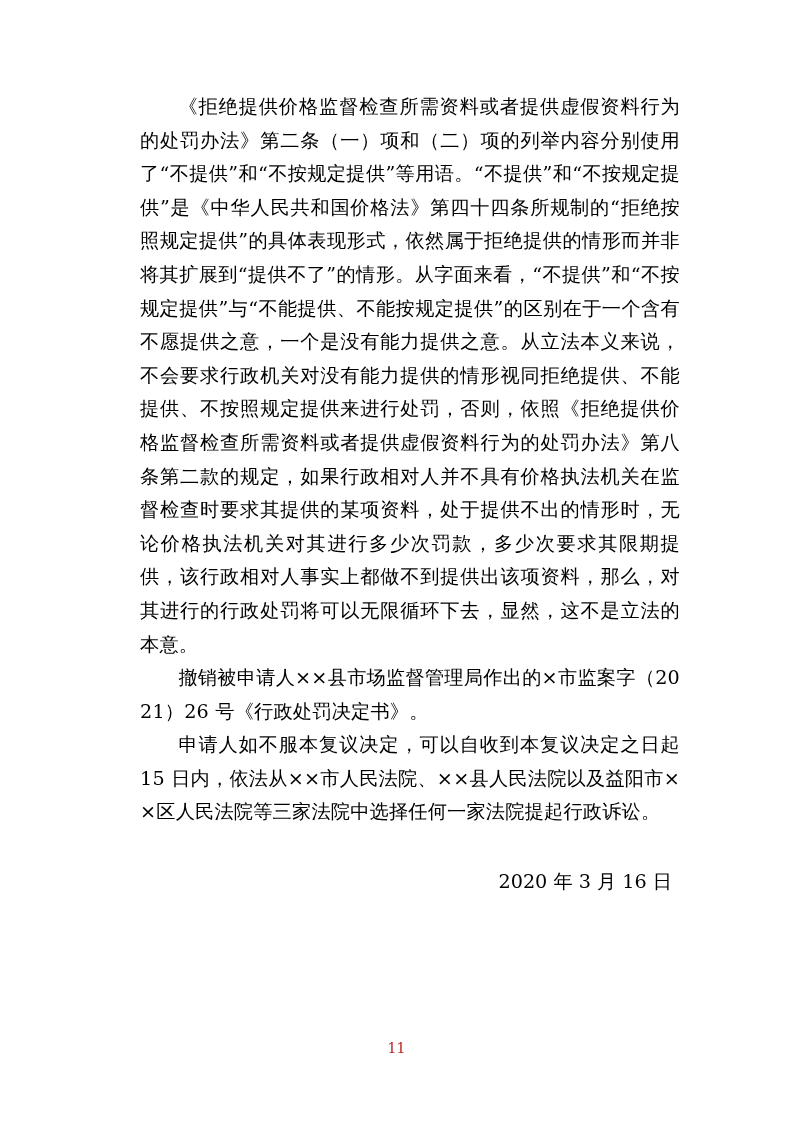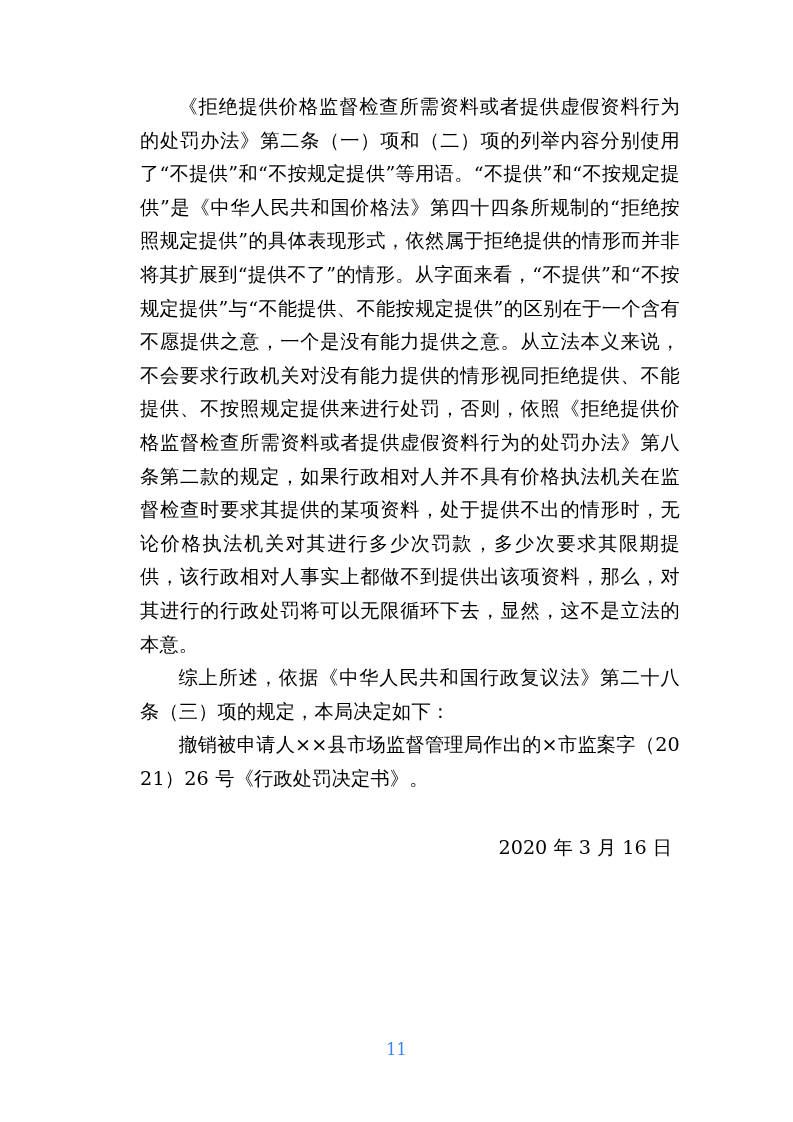--- a/index.html
+++ b/index.html
@@ -48,29 +48,29 @@
     text-align: right;
     margin-top: 36px;
     padding-right: 8px;
   }
   .page-number {
     position: absolute;
     left: 0;
     top: 1038px;
     width: 793px;
     text-align: center;
-    font-size: 16px;
+    font-size: 14px;
     font-family: "DejaVu Serif", "Liberation Serif", serif;
-    color: #3b82f6;
+    color: #b91c1c;
   }
 </style>
 </head>
 <body>
 
 <div class="page">
   <div class="content">
     <p class="para">《拒绝提供价格监督检查所需资料或者提供虚假资料行为的处罚办法》第二条（一）项和（二）项的列举内容分别使用了“不提供”和“不按规定提供”等用语。“不提供”和“不按规定提供”是《中华人民共和国价格法》第四十四条所规制的“拒绝按照规定提供”的具体表现形式，依然属于拒绝提供的情形而并非将其扩展到“提供不了”的情形。从字面来看，“不提供”和“不按规定提供”与“不能提供、不能按规定提供”的区别在于一个含有不愿提供之意，一个是没有能力提供之意。从立法本义来说，不会要求行政机关对没有能力提供的情形视同拒绝提供、不能提供、不按照规定提供来进行处罚，否则，依照《拒绝提供价格监督检查所需资料或者提供虚假资料行为的处罚办法》第八条第二款的规定，如果行政相对人并不具有价格执法机关在监督检查时要求其提供的某项资料，处于提供不出的情形时，无论价格执法机关对其进行多少次罚款，多少次要求其限期提供，该行政相对人事实上都做不到提供出该项资料，那么，对其进行的行政处罚将可以无限循环下去，显然，这不是立法的本意。</p>
-    <p class="para">综上所述，依据《中华人民共和国行政复议法》第二十八条（三）项的规定，本局决定如下：</p>
     <p class="para">撤销被申请人××县市场监督管理局作出的×市监案字（2021）26 号《行政处罚决定书》。</p>
+    <p class="para">申请人如不服本复议决定，可以自收到本复议决定之日起 15 日内，依法从××市人民法院、××县人民法院以及益阳市××区人民法院等三家法院中选择任何一家法院提起行政诉讼。</p>
     <div class="signoff">2020 年 3 月 16 日</div>
   </div>
   <div class="page-number">11</div>
 </div>
 
 </body></html>

